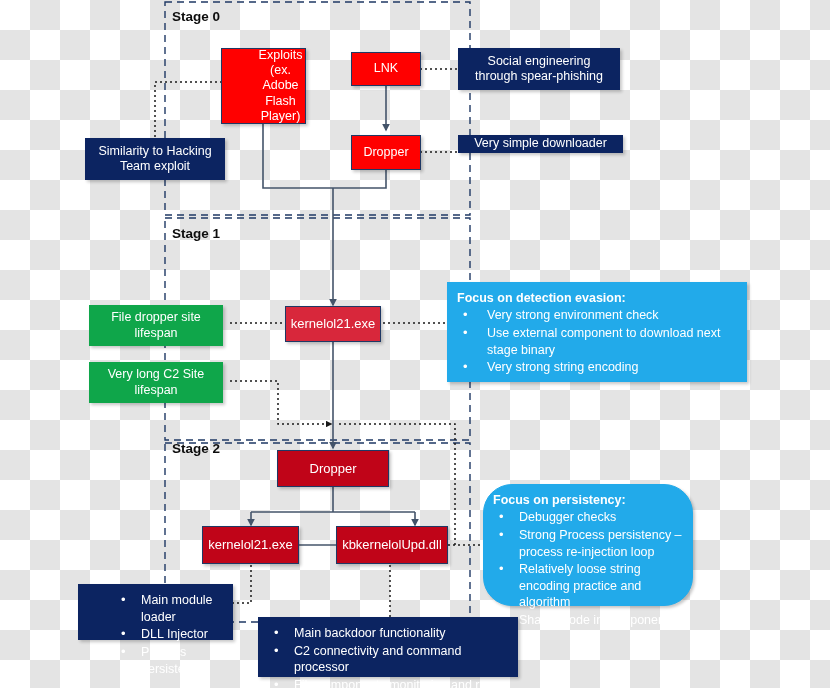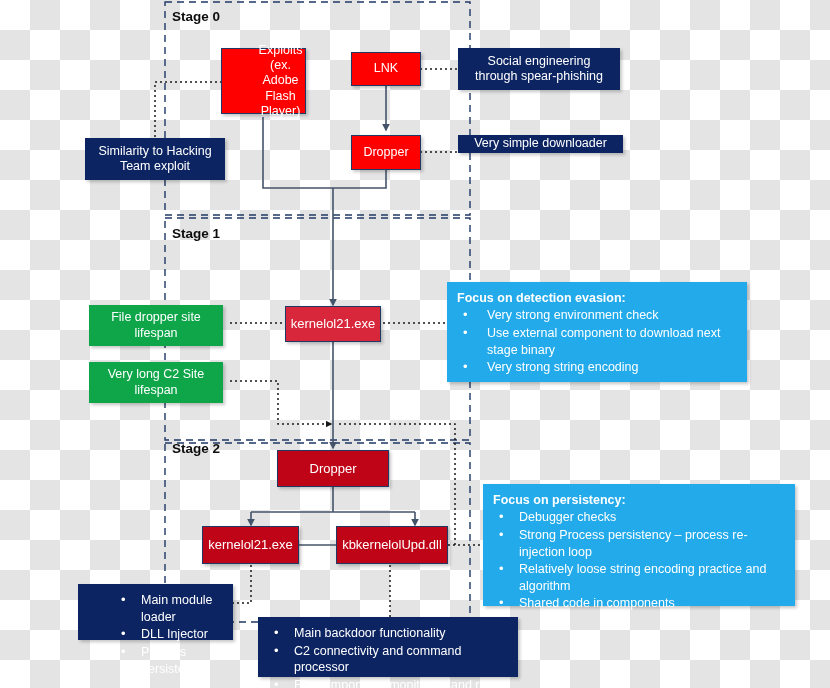--- a/index.html
+++ b/index.html
@@ -187,21 +187,21 @@
       <path d="M 251 565 L 251 603 L 232 603"></path>
 
       <path d="M 390 565 L 390 618"></path>
     </g>
   </svg>
 
   <div class="stage-label" style="left:172px;top:9px;">Stage 0</div>
   <div class="stage-label" style="left:172px;top:226px;">Stage 1</div>
   <div class="stage-label" style="left:172px;top:441px;">Stage 2</div>
 
-  <div class="box box-red" style="left:221px;top:48px;width:85px;height:66px;padding-left:38px;">Exploits (ex. Adobe Flash Player)</div>
+  <div class="box box-red" style="left:221px;top:48px;width:85px;height:76px;padding-left:38px;">Exploits (ex. Adobe Flash Player)</div>
 
   <div class="box box-red" style="left:351px;top:52px;width:70px;height:34px;">LNK</div>
 
   <div class="box box-red" style="left:351px;top:135px;width:70px;height:35px;">Dropper</div>
 
   <div class="box box-navy" style="left:458px;top:48px;width:162px;height:42px;">Social engineering through spear-phishing</div>
 
   <div class="box box-navy" style="left:458px;top:135px;width:165px;height:18px;">Very simple downloader</div>
 
   <div class="box box-navy" style="left:85px;top:138px;width:140px;height:42px;">Similarity to Hacking Team exploit</div>
@@ -220,21 +220,21 @@
       <li>Very strong string encoding</li>
     </ul>
   </div>
 
   <div class="box box-crimson" style="left:277px;top:450px;width:112px;height:37px;">Dropper</div>
 
   <div class="box box-crimson" style="left:202px;top:526px;width:97px;height:38px;">kernelol21.exe</div>
 
   <div class="box box-crimson" style="left:336px;top:526px;width:112px;height:38px;">kbkernelolUpd.dll</div>
 
-  <div class="box box-cyan" style="left:483px;top:484px;width:312px;height:122px;">
+  <div class="box box-cyan" style="left:483px;top:484px;width:210px;height:122px;border-radius:29px;">
     <div class="callout-title">Focus on persistency:</div>
     <ul class="bullets bullets-tight">
       <li>Debugger checks</li>
       <li>Strong Process persistency – process re-injection loop</li>
       <li>Relatively loose string encoding practice and algorithm</li>
       <li>Shared code in components</li>
     </ul>
   </div>
 
   <div class="box box-navy-list" style="left:78px;top:584px;width:155px;height:56px;padding-left:36px;">

